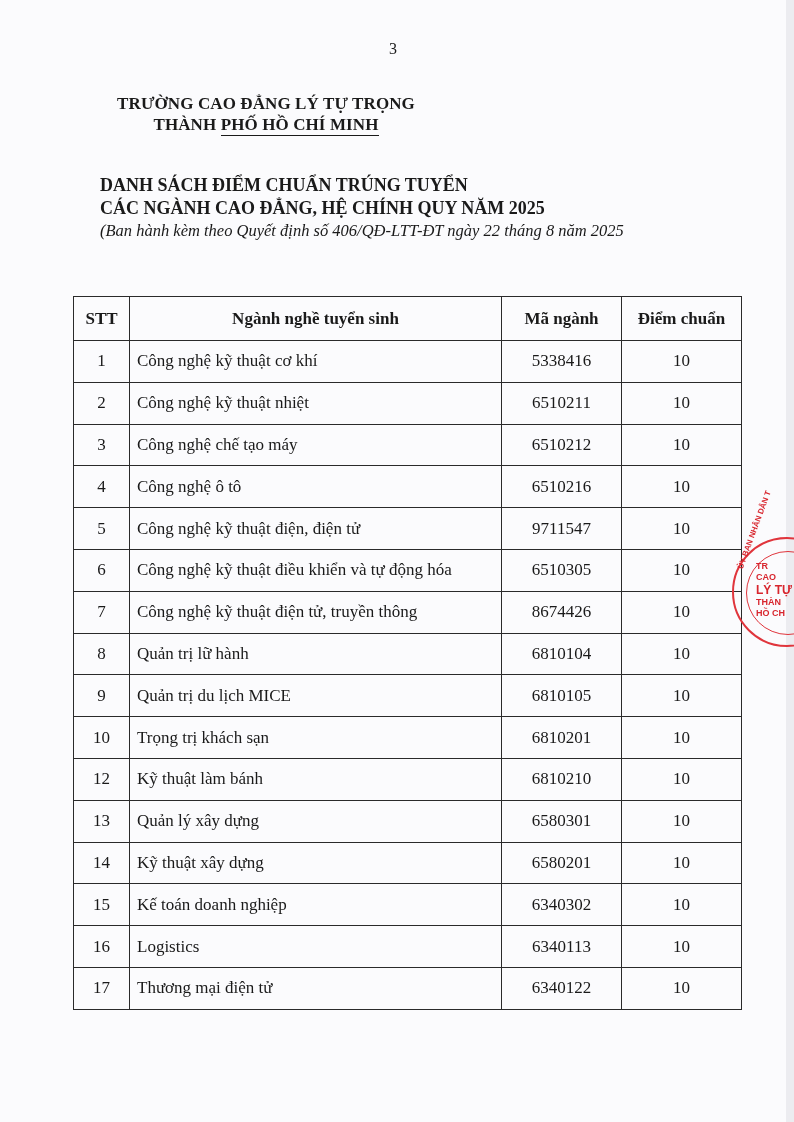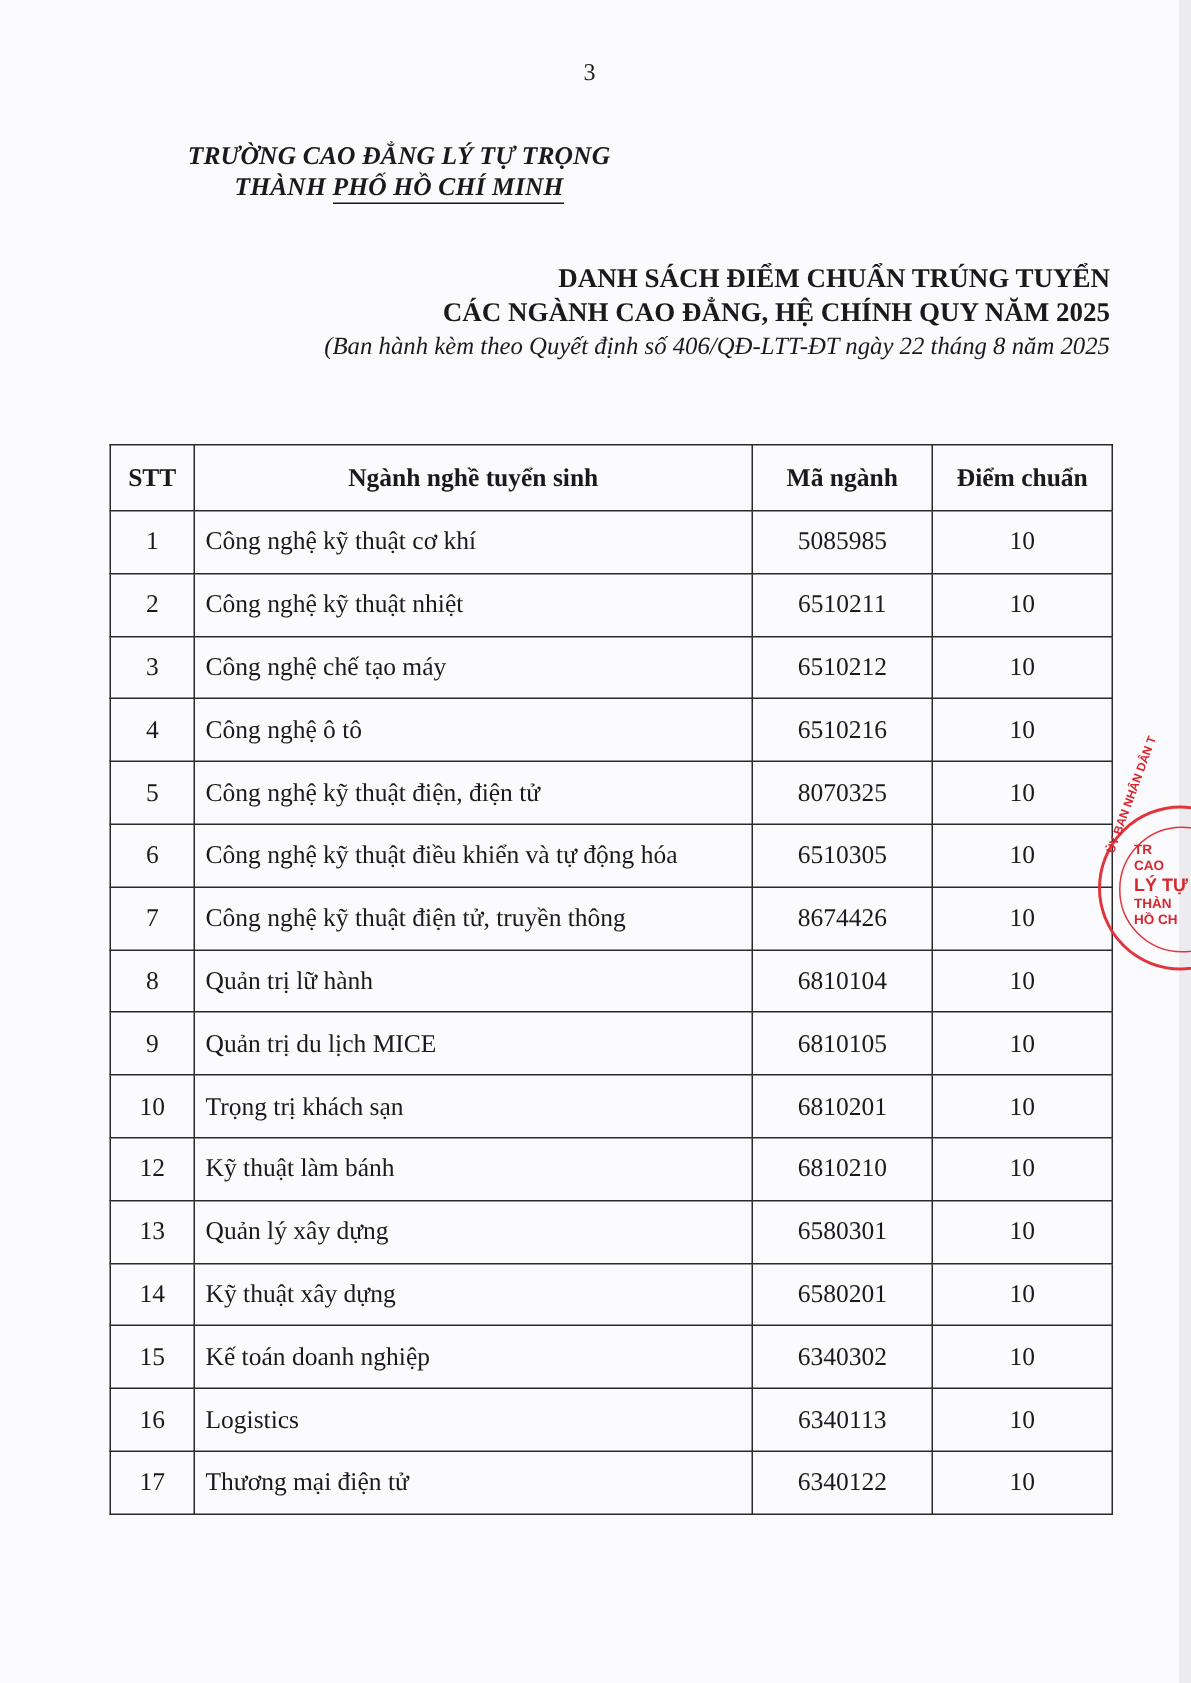--- a/index.html
+++ b/index.html
@@ -39,36 +39,35 @@
     .school {
       position: absolute;
       left: 96px;
       top: 93px;
       width: 340px;
       text-align: center;
       font-weight: bold;
       font-size: 17px;
       line-height: 21px;
       letter-spacing: 0.1px;
-      font-style: italic;
     }
     .school .line2 {
       display: block;
     }
     .school .underline-part {
       border-bottom: 1.5px solid #1a1a1a;
       padding-bottom: 1px;
       text-align: center;
     }
     .title-block {
       position: absolute;
       left: 100px;
       width: 640px;
       top: 174px;
-      text-align: right;
+      text-align: left;
     }
     .title-line {
       font-weight: bold;
       font-size: 18px;
       line-height: 23px;
     }
     .subtitle-line {
       font-style: italic;
       font-size: 16.5px;
       line-height: 22px;
@@ -170,21 +169,21 @@
         <th>STT</th>
         <th>Ngành nghề tuyển sinh</th>
         <th>Mã ngành</th>
         <th>Điểm chuẩn</th>
       </tr>
     </thead>
     <tbody id="table-body">
         <tr>
           <td class="stt">1</td>
           <td class="name">Công nghệ kỹ thuật cơ khí</td>
-          <td class="code">5085985</td>
+          <td class="code">5338416</td>
           <td class="score">10</td>
         </tr>
         <tr>
           <td class="stt">2</td>
           <td class="name">Công nghệ kỹ thuật nhiệt</td>
           <td class="code">6510211</td>
           <td class="score">10</td>
         </tr>
         <tr>
           <td class="stt">3</td>
@@ -194,21 +193,21 @@
         </tr>
         <tr>
           <td class="stt">4</td>
           <td class="name">Công nghệ ô tô</td>
           <td class="code">6510216</td>
           <td class="score">10</td>
         </tr>
         <tr>
           <td class="stt">5</td>
           <td class="name">Công nghệ kỹ thuật điện, điện tử</td>
-          <td class="code">8070325</td>
+          <td class="code">9711547</td>
           <td class="score">10</td>
         </tr>
         <tr>
           <td class="stt">6</td>
           <td class="name">Công nghệ kỹ thuật điều khiển và tự động hóa</td>
           <td class="code">6510305</td>
           <td class="score">10</td>
         </tr>
         <tr>
           <td class="stt">7</td>

